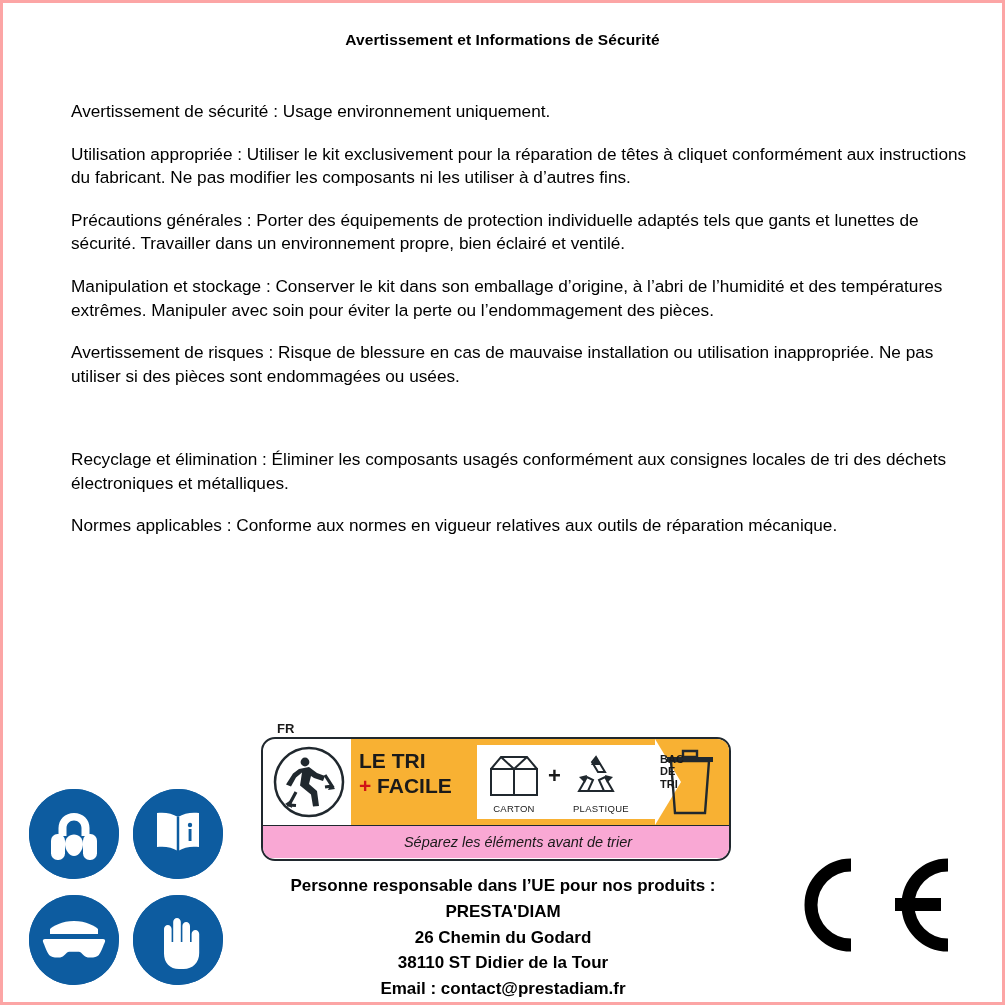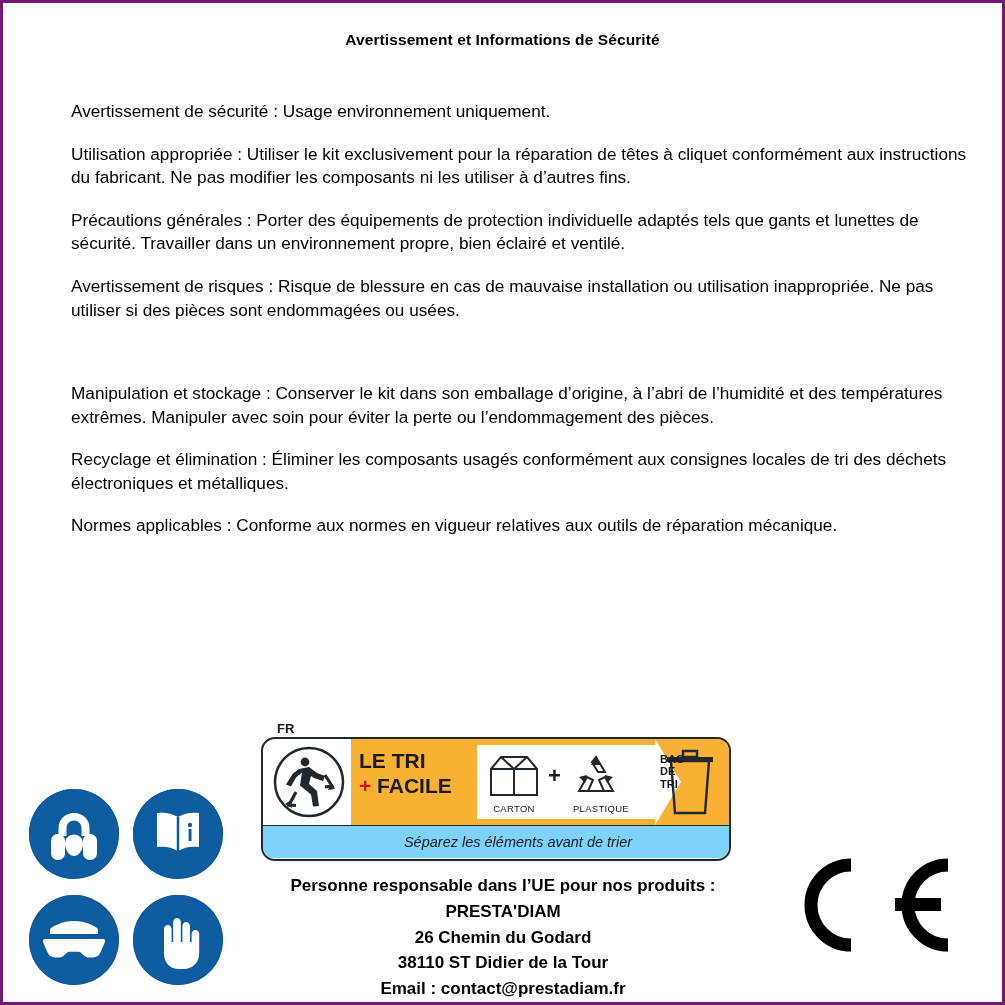--- a/index.html
+++ b/index.html
@@ -12,21 +12,21 @@
     background: #ffffff;
     font-family: "Liberation Sans", sans-serif;
     color: #000000;
     overflow: hidden;
   }
   .page {
     position: relative;
     box-sizing: border-box;
     width: 1005px;
     height: 1005px;
-    border: 3px solid #701a75;
+    border: 3px solid #fca5a5;
     background: #ffffff;
   }
   .doc-title {
     text-align: center;
     font-weight: bold;
     font-size: 15.5px;
     margin-top: 28px;
     letter-spacing: 0.1px;
   }
   .body-text {
@@ -128,21 +128,21 @@
     line-height: 1.18;
     font-family: "Liberation Sans", sans-serif;
   }
   .tri-text .red { color: #d01317; }
   .tri-bottom {
     position: absolute;
     left: 0;
     top: 86px;
     width: 510px;
     height: 32px;
-    background: #7dd3fc;
+    background: #f9a8d4;
     border-top: 1.5px solid #20282e;
     text-align: center;
     font-style: italic;
     font-size: 14.5px;
     line-height: 32px;
     color: #1a1a1a;
   }
   .tri-caption {
     position: absolute;
     font-size: 9.5px;
@@ -197,22 +197,22 @@
 <body>
 
 <div class="page">
 
   <div class="doc-title">Avertissement et Informations de Sécurité</div>
 
   <div class="body-text">
     <p class="para">Avertissement de sécurité : Usage environnement uniquement.</p>
     <p class="para">Utilisation appropriée : Utiliser le kit exclusivement pour la réparation de têtes à cliquet conformément aux instructions du fabricant. Ne pas modifier les composants ni les utiliser à d’autres fins.</p>
     <p class="para">Précautions générales : Porter des équipements de protection individuelle adaptés tels que gants et lunettes de sécurité. Travailler dans un environnement propre, bien éclairé et ventilé.</p>
+    <p class="para">Manipulation et stockage : Conserver le kit dans son emballage d’origine, à l’abri de l’humidité et des températures extrêmes. Manipuler avec soin pour éviter la perte ou l’endommagement des pièces.</p>
     <p class="para gap-after">Avertissement de risques : Risque de blessure en cas de mauvaise installation ou utilisation inappropriée. Ne pas utiliser si des pièces sont endommagées ou usées.</p>
-    <p class="para">Manipulation et stockage : Conserver le kit dans son emballage d’origine, à l’abri de l’humidité et des températures extrêmes. Manipuler avec soin pour éviter la perte ou l’endommagement des pièces.</p>
     <p class="para">Recyclage et élimination : Éliminer les composants usagés conformément aux consignes locales de tri des déchets électroniques et métalliques.</p>
     <p class="para">Normes applicables : Conforme aux normes en vigueur relatives aux outils de réparation mécanique.</p>
   </div>
 
   <div class="picto-block">
 
     <div class="picto p1">
       <svg width="90" height="90" viewBox="0 0 90 90" aria-hidden="true">
         <circle cx="45" cy="45" r="45" fill="#0d5ca0"></circle>
         <path d="M45 24c-9 0-15.5 6.5-15.5 15v8h8v-8c0-4.4 3.3-7.6 7.5-7.6s7.5 3.2 7.5 7.6v8h8v-8c0-8.5-6.5-15-15.5-15z" fill="#ffffff"></path>

